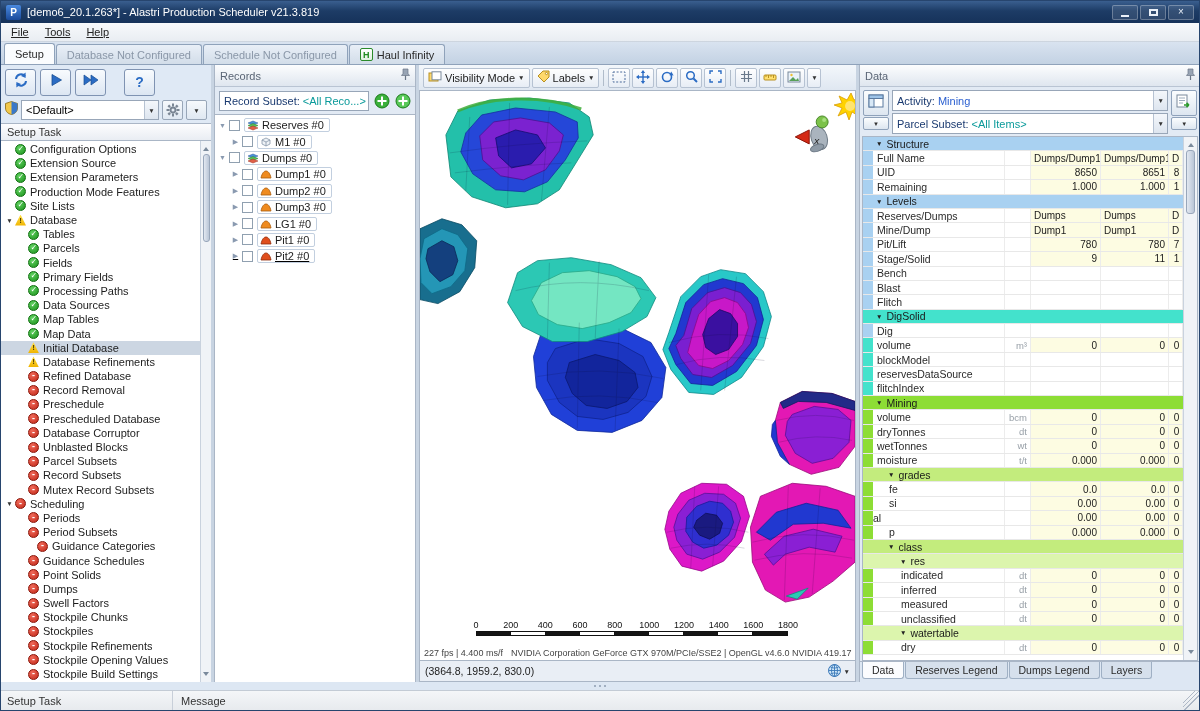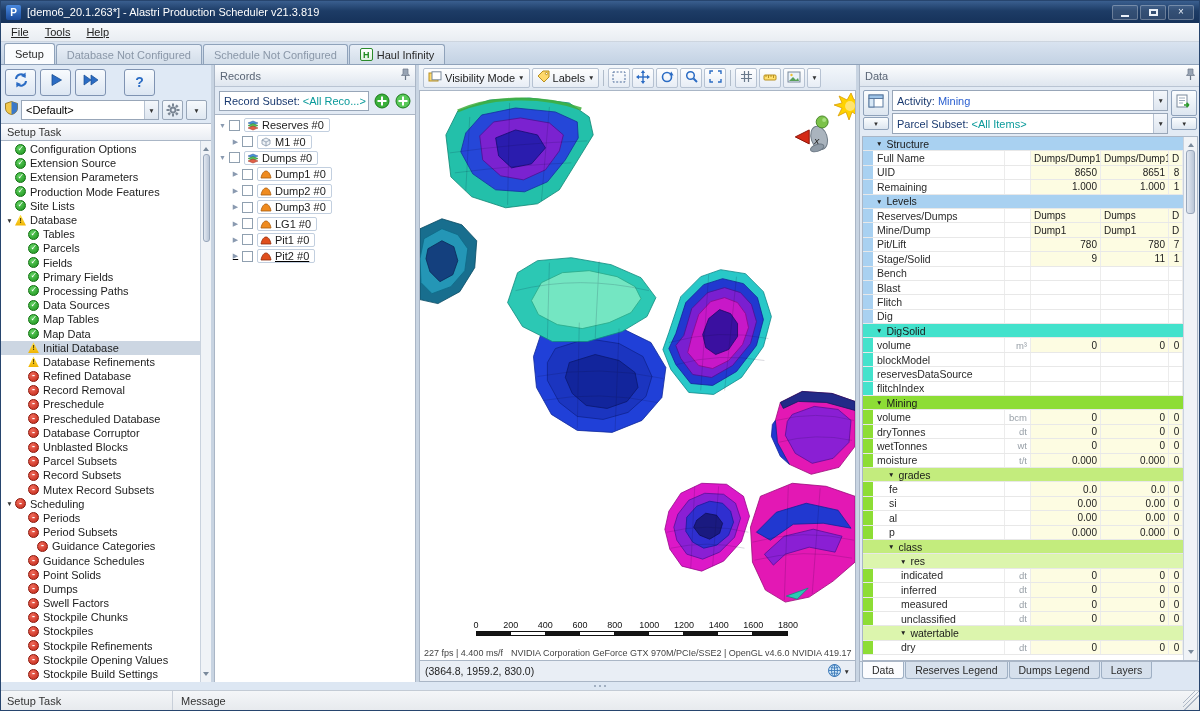--- a/index.html
+++ b/index.html
@@ -900,35 +900,35 @@
             </div>
             <div class="grow">
               <span class="gut g-b"></span>
               <span class="gcell glabel" style="padding-left: 4px;">Flitch</span>
               <span class="gcell gunit"></span>
               <span class="gcell gval v0 novalue"></span>
               <span class="gcell gval v1 novalue"></span>
               <span class="gcell gval v2 novalue"></span>
             </div>
             <div class="grow">
-              <span class="gut g-b"></span>
-              <span class="gcell glabel" style="padding-left: 4px;">Dig</span>
-              <span class="gcell gunit"></span>
-              <span class="gcell gval v0 novalue"></span>
-              <span class="gcell gval v1 novalue"></span>
-              <span class="gcell gval v2 novalue"></span>
-            </div>
-            <div class="grow">
               <span class="gut s-c"></span>
               <div class="sband s-c" style="padding-left: 3px;">
                 <span class="sarr">▼</span>
                 <span class="slb">DigSolid</span>
               </div>
             </div>
             <div class="grow">
+              <span class="gut g-b"></span>
+              <span class="gcell glabel" style="padding-left: 4px;">Dig</span>
+              <span class="gcell gunit"></span>
+              <span class="gcell gval v0 novalue"></span>
+              <span class="gcell gval v1 novalue"></span>
+              <span class="gcell gval v2 novalue"></span>
+            </div>
+            <div class="grow">
               <span class="gut g-c"></span>
               <span class="gcell glabel" style="padding-left: 4px;">volume</span>
               <span class="gcell gunit">m³</span>
               <span class="gcell gval v0 num">0</span>
               <span class="gcell gval v1 num">0</span>
               <span class="gcell gval v2 num">0</span>
             </div>
             <div class="grow">
               <span class="gut g-c"></span>
               <span class="gcell glabel" style="padding-left: 4px;">blockModel</span>
@@ -1010,21 +1010,21 @@
             <div class="grow">
               <span class="gut g-g"></span>
               <span class="gcell glabel" style="padding-left: 16px;">si</span>
               <span class="gcell gunit"></span>
               <span class="gcell gval v0 num">0.00</span>
               <span class="gcell gval v1 num">0.00</span>
               <span class="gcell gval v2 num">0</span>
             </div>
             <div class="grow">
               <span class="gut g-g"></span>
-              <span class="gcell glabel" style="padding-left: 16px;">al</span>
+              <span class="gcell glabel" style="padding-left: 0;">al</span>
               <span class="gcell gunit"></span>
               <span class="gcell gval v0 num">0.00</span>
               <span class="gcell gval v1 num">0.00</span>
               <span class="gcell gval v2 num">0</span>
             </div>
             <div class="grow">
               <span class="gut g-g"></span>
               <span class="gcell glabel" style="padding-left: 16px;">p</span>
               <span class="gcell gunit"></span>
               <span class="gcell gval v0 num">0.000</span>

